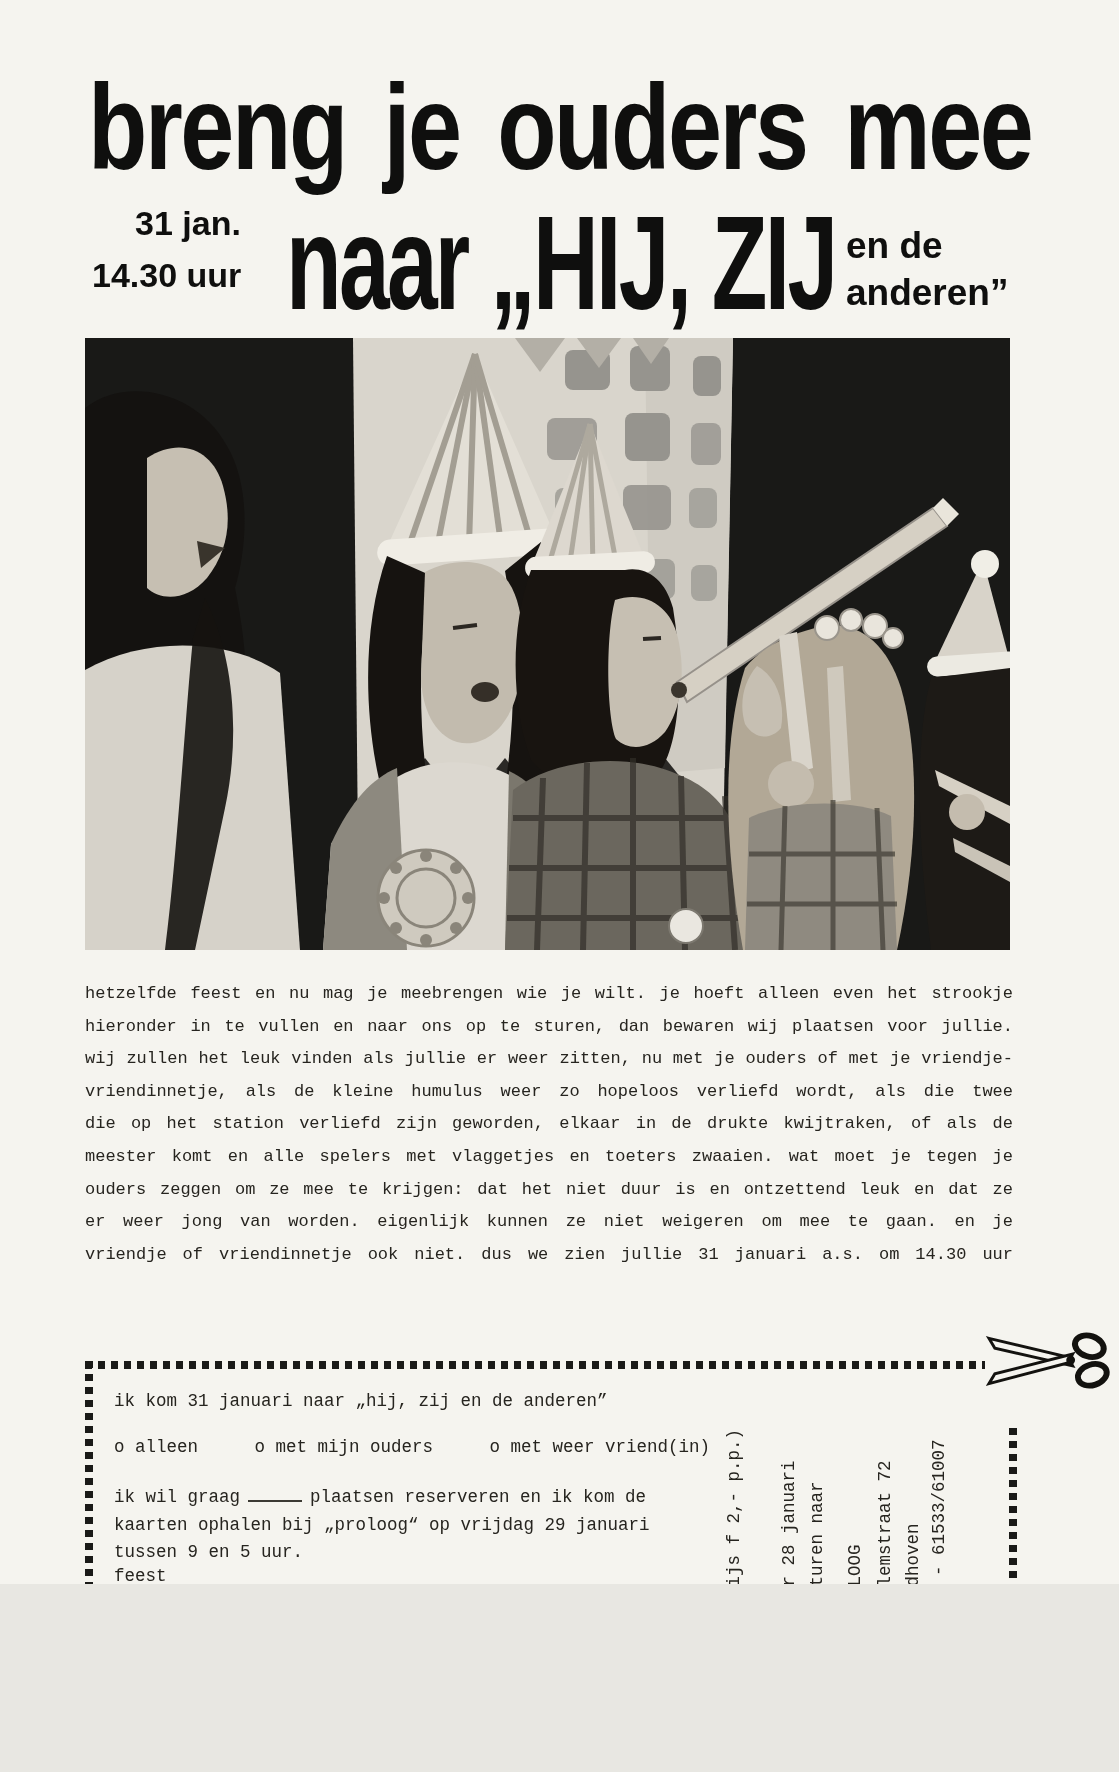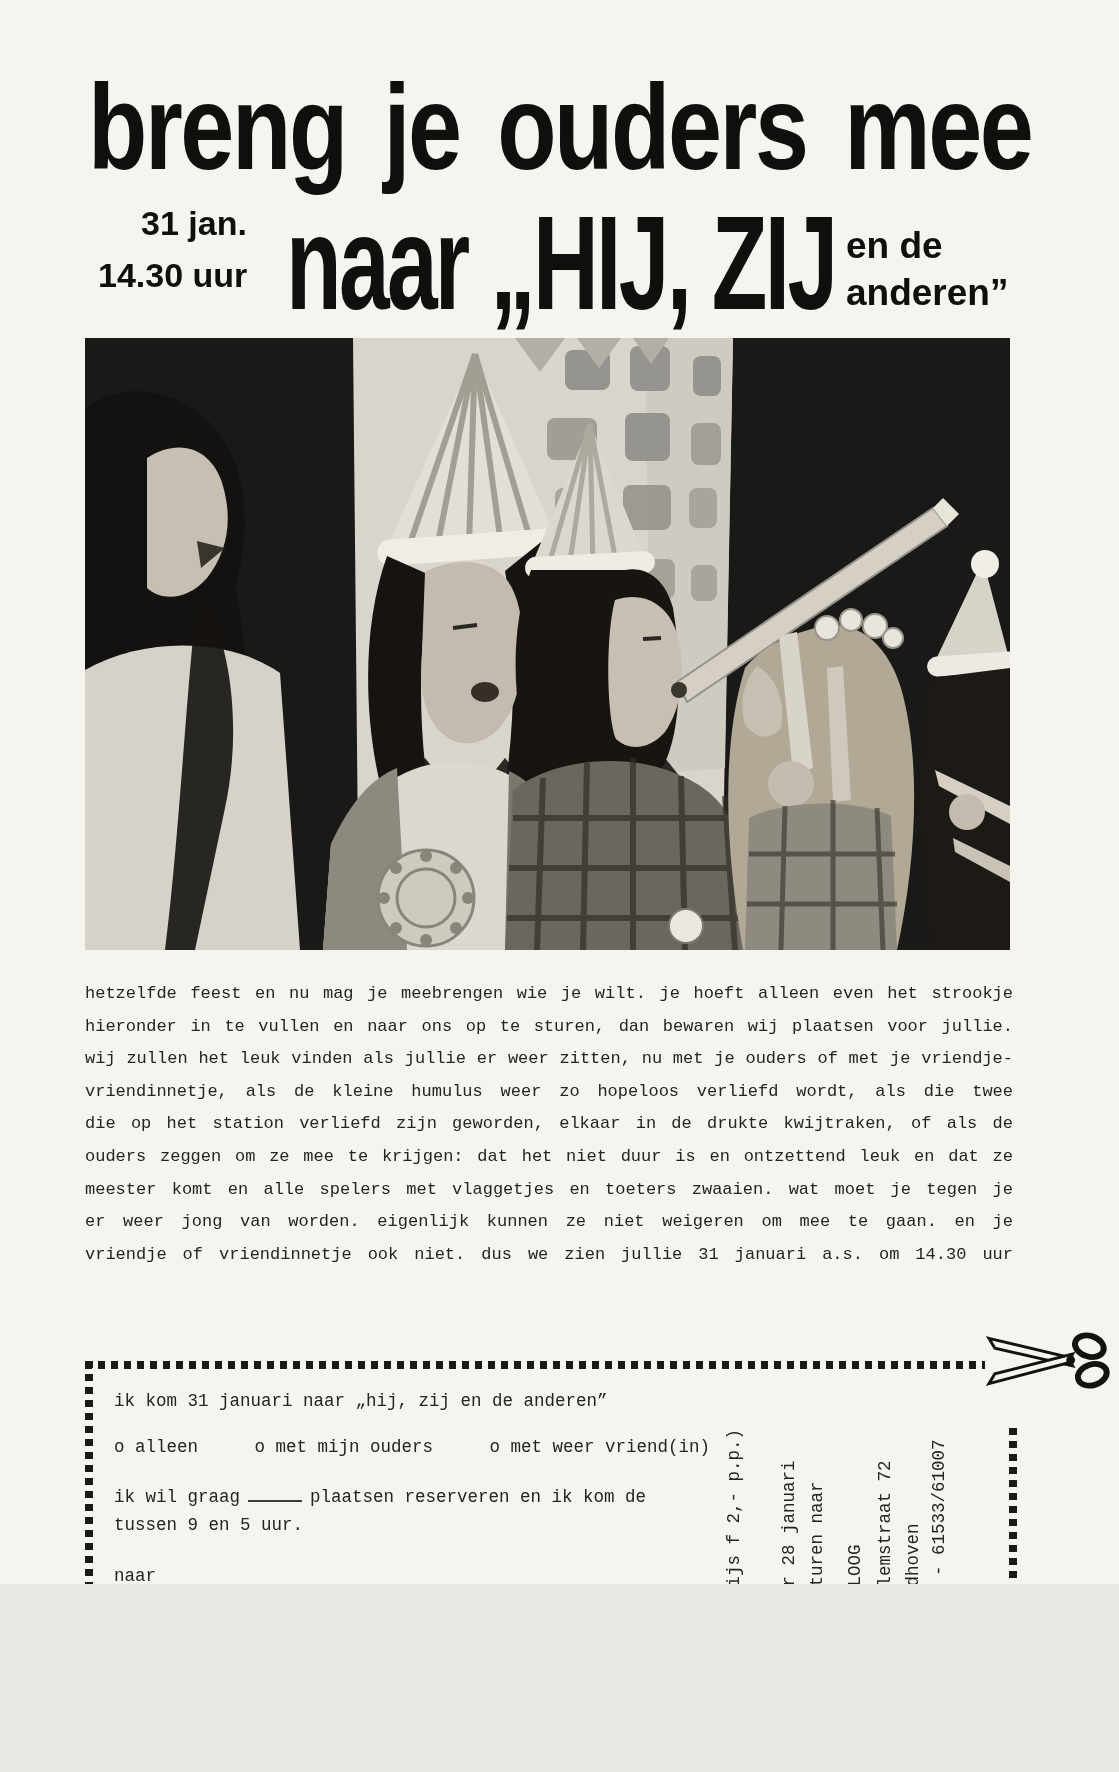--- a/index.html
+++ b/index.html
@@ -21,21 +21,21 @@
   
   .headline{
     position:absolute;left:88px;top:64px;
     font-size:120px;font-weight:700;line-height:1.05;
     letter-spacing:-3px;word-spacing:16px;white-space:nowrap;
     transform:scaleX(0.81);transform-origin:left top;
     color:var(--ink);
   }
   .date-badge{
     position:absolute;left:92px;top:206px;width:192px;
-    font-weight:700;font-size:34px;line-height:1;color:var(--ink);margin-left:6px;
+    font-weight:700;font-size:34px;line-height:1;color:var(--ink);
   }
   .date-badge .l1{display:block;text-align:center;padding-bottom:9px;}
   .date-badge .divider{height:4px;background:var(--ink);}
   .date-badge .l2{display:block;text-align:left;padding-top:9px;white-space:nowrap;}
   .show-title{
     position:absolute;left:286px;top:196px;
     font-size:134px;font-weight:700;line-height:1;
     letter-spacing:-4px;white-space:nowrap;
     transform:scaleX(0.68);transform-origin:left top;
     color:var(--ink);
@@ -231,22 +231,22 @@
       <circle cx="882" cy="474" r="18" fill="#c4bcae"></circle>
     </svg>
   </div>
 
   <div class="bodytext">
     <div class="bline">hetzelfde feest en nu mag je meebrengen wie je wilt. je hoeft alleen even het strookje</div>
     <div class="bline">hieronder in te vullen en naar ons op te sturen, dan bewaren wij plaatsen voor jullie.</div>
     <div class="bline">wij zullen het leuk vinden als jullie er weer zitten, nu met je ouders of met je vriendje-</div>
     <div class="bline">vriendinnetje, als de kleine humulus weer zo hopeloos verliefd wordt, als die twee</div>
     <div class="bline">die op het station verliefd zijn geworden, elkaar in de drukte kwijtraken, of als de</div>
+    <div class="bline">meester komt en alle spelers met vlaggetjes en toeters zwaaien. wat moet je tegen je</div>
     <div class="bline">ouders zeggen om ze mee te krijgen: dat het niet duur is en ontzettend leuk en dat ze</div>
-    <div class="bline">meester komt en alle spelers met vlaggetjes en toeters zwaaien. wat moet je tegen je</div>
     <div class="bline">er weer jong van worden. eigenlijk kunnen ze niet weigeren om mee te gaan. en je</div>
     <div class="bline">vriendje of vriendinnetje ook niet. dus we zien jullie 31 januari a.s. om 14.30 uur</div>
   </div>
 
   <div class="dotted-h" style="left:85px;top:1361px;width:900px;"></div>
   <div class="dotted-v" style="left:85px;top:1361px;height:306px;"></div>
   <div class="dotted-h" style="left:85px;top:1659px;width:932px;"></div>
   <div class="dotted-v" style="left:1009px;top:1428px;height:231px;"></div>
 
   <div class="scissors">
@@ -262,26 +262,27 @@
   <div class="mono coupon-intro">ik kom 31 januari naar „hij, zij en de anderen”</div>
 
   <div class="mono options">
     <span class="opt">o alleen</span>
     <span class="opt">o met mijn ouders</span>
     <span class="opt">o met weer vriend(in)</span>
   </div>
 
   <div class="mono request">
     <div><span>ik wil graag</span><span class="blank"></span><span>plaatsen reserveren en ik kom de</span></div>
+    <div>kaarten ophalen bij „proloog“ op vrijdag 29 januari</div>
     <div>tussen 9 en 5 uur.</div>
   </div>
 
   <div class="mono fields">
     <div class="field-row">
-      <span class="lbl">naar</span>
+      <span class="lbl">feest</span>
       <span class="line"></span>
     </div>
     <div class="field-row">
       <span class="lbl">adres</span>
       <span class="line"></span>
     </div>
     <div class="field-row">
       <span class="lbl">plaats</span>
       <span class="line"></span>
     </div>

